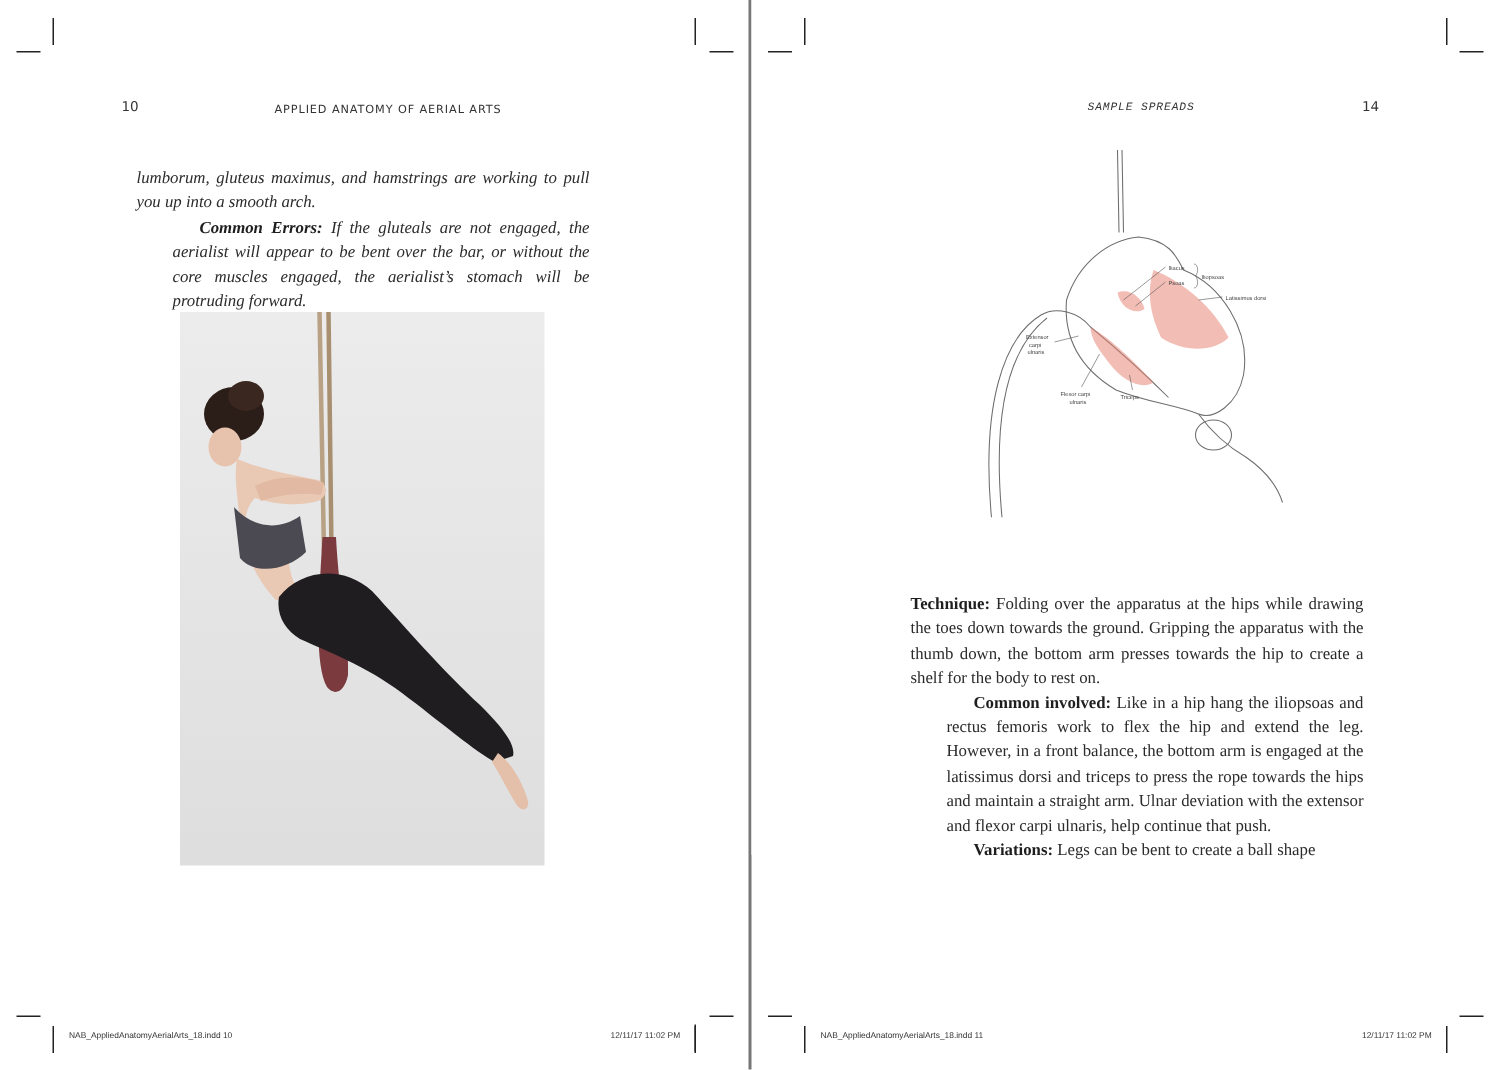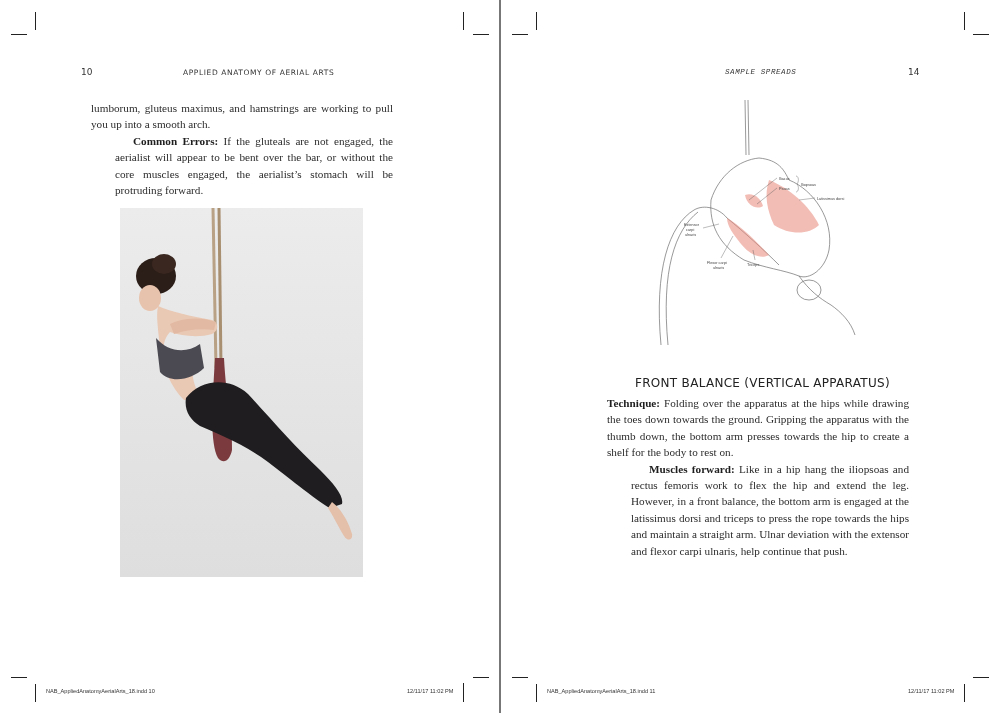--- a/index.html
+++ b/index.html
@@ -34,21 +34,21 @@
   <div class="crop v" style="left:463px;top:12px;"></div>
   <div class="crop h" style="left:473px;top:34px;"></div>
   <div class="crop h" style="left:11px;top:677px;"></div>
   <div class="crop v" style="left:35px;top:684px;"></div>
   <div class="crop h" style="left:473px;top:677px;"></div>
   <div class="crop v" style="left:463px;top:684px;"></div>
 
   <div class="folio" style="left:81px;">10</div>
   <div class="running-head" style="left:171px;margin-left:12px;">APPLIED ANATOMY OF AERIAL ARTS</div>
 
-  <div class="body-text" style="left:91px;top:100px;width:302px;">
+  <div class="body-text" style="left:91px;top:111px;width:302px;font-style:italic;">
     <p><b></b><span>lumborum, gluteus maximus, and hamstrings are working to pull you up into a smooth arch.</span></p>
     <p class="indent"><b>Common Errors:</b><span> If the gluteals are not engaged, the aerialist will appear to be bent over the bar, or without the core muscles engaged, the aerialist’s stomach will be protruding forward.</span></p>
   </div>
 
   <div class="photo">
     <svg width="243" height="369" viewBox="0 0 243 369">
 
       <path d="M93 0 L96 160" stroke="#b8a184" stroke-width="3" fill="none"></path>
       <path d="M99 0 L101 160" stroke="#a88f70" stroke-width="3" fill="none"></path>
 
@@ -130,22 +130,22 @@
       <text class="lbl" x="168" y="100">Latissimus dorsi</text>
       <text class="lbl" x="35" y="126">Extensor</text>
       <text class="lbl" x="37" y="131">carpi</text>
       <text class="lbl" x="36" y="136">ulnaris</text>
       <text class="lbl" x="58" y="164">Flexor carpi</text>
       <text class="lbl" x="64" y="169">ulnaris</text>
       <text class="lbl" x="98" y="166">Triceps</text>
     </svg>
   </div>
 
-  <div class="section-title" style="left:134px;top:376px;">FRONT BALANCE (VERTICAL APPARATUS)</div>
 
   <div class="body-text" style="left:106px;top:395px;width:302px;">
     <p><b>Technique:</b><span> Folding over the apparatus at the hips while drawing the toes down towards the ground. Gripping the apparatus with the thumb down, the bottom arm presses towards the hip to create a shelf for the body to rest on.</span></p>
-    <p class="indent"><b>Muscles forward:</b><span> Like in a hip hang the iliopsoas and rectus femoris work to flex the hip and extend the leg. However, in a front balance, the bottom arm is engaged at the latissimus dorsi and triceps to press the rope towards the hips and maintain a straight arm. Ulnar deviation with the extensor and flexor carpi ulnaris, help continue that push.</span></p>
+    <p class="indent"><b>Common involved:</b><span> Like in a hip hang the iliopsoas and rectus femoris work to flex the hip and extend the leg. However, in a front balance, the bottom arm is engaged at the latissimus dorsi and triceps to press the rope towards the hips and maintain a straight arm. Ulnar deviation with the extensor and flexor carpi ulnaris, help continue that push.</span></p>
+    <p class="indent" style="text-align:left;"><b>Variations:</b><span> Legs can be bent to create a ball shape</span></p>
   </div>
 
   <div class="slug" style="left:46px;">NAB_AppliedAnatomyAerialArts_18.indd   11</div>
   <div class="slug" style="left:407px;">12/11/17   11:02 PM</div>
 </div>
 
 </body></html>

